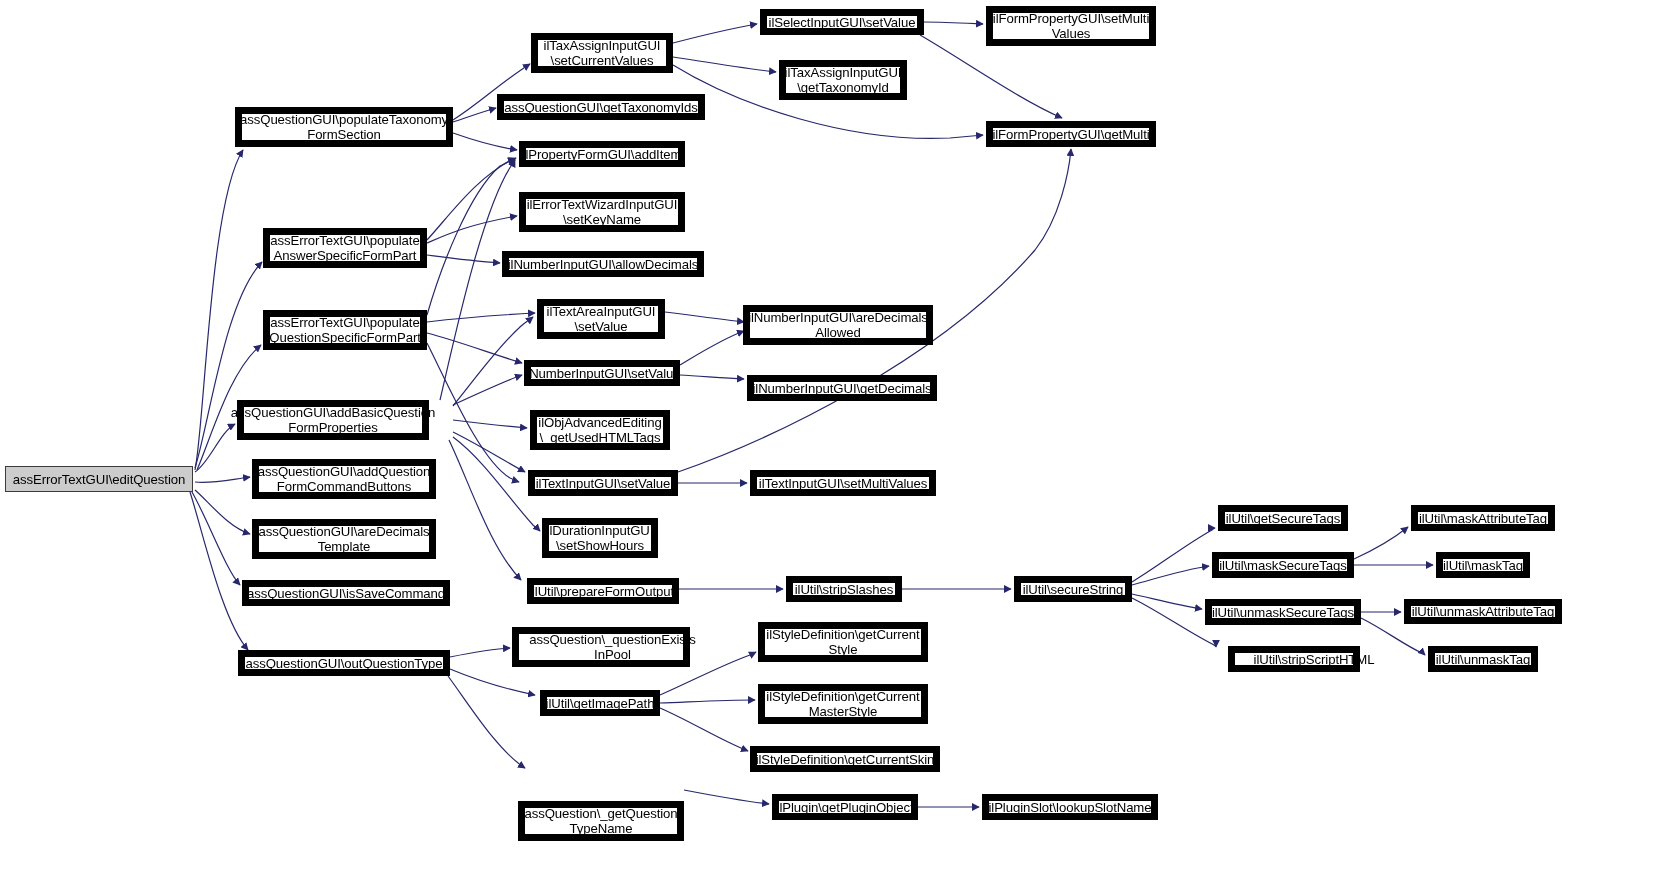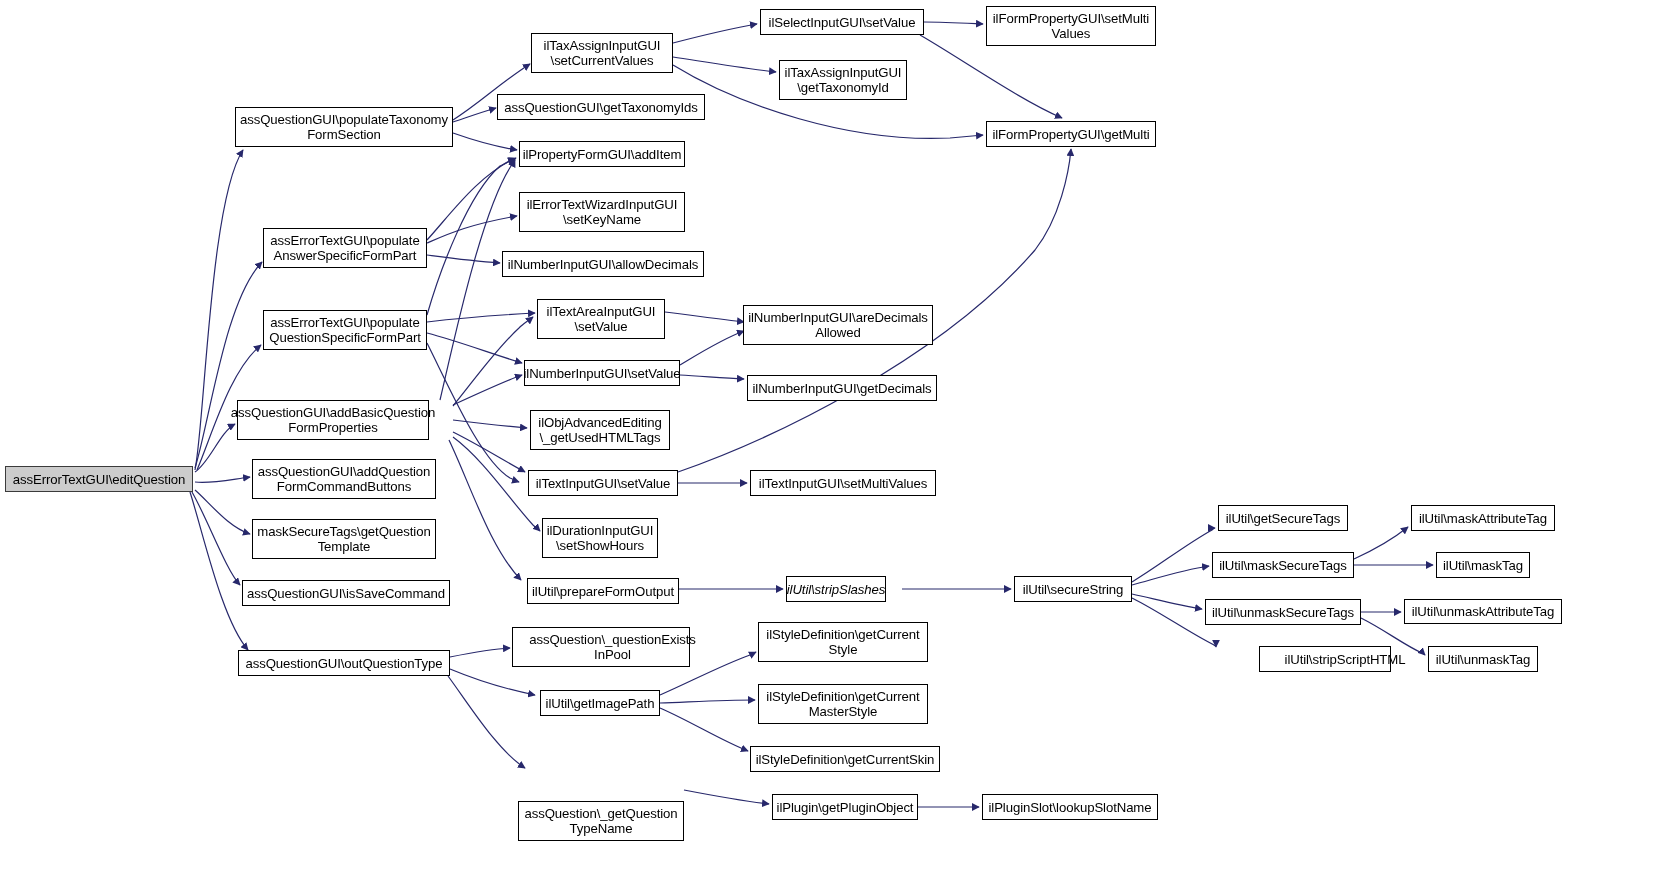--- a/index.html
+++ b/index.html
@@ -26,21 +26,21 @@
   #node-layer {
     position: absolute;
     left: 0;
     top: 0;
     width: 1679px;
     height: 882px;
   }
   .node {
     position: absolute;
     box-sizing: border-box;
-    border: 1px solid #000000;
+    border: 7px solid #000000;
     background: #ffffff;
     color: #000000;
     font-size: 13.2px;
     line-height: 15px;
     display: flex;
     align-items: center;
     justify-content: center;
     text-align: center;
     white-space: pre-line;
     letter-spacing: -0.1px;
@@ -122,21 +122,21 @@
       <div class="node" style="left: 235px; top: 107px; width: 218px; height: 40px;">assQuestionGUI\populateTaxonomy
 FormSection</div>
       <div class="node" style="left: 263px; top: 228px; width: 164px; height: 40px;">assErrorTextGUI\populate
 AnswerSpecificFormPart</div>
       <div class="node" style="left: 263px; top: 310px; width: 164px; height: 40px;">assErrorTextGUI\populate
 QuestionSpecificFormPart</div>
       <div class="node" style="left: 237px; top: 400px; width: 192px; height: 40px;">assQuestionGUI\addBasicQuestion
 FormProperties</div>
       <div class="node" style="left: 252px; top: 459px; width: 184px; height: 40px;">assQuestionGUI\addQuestion
 FormCommandButtons</div>
-      <div class="node" style="left: 252px; top: 519px; width: 184px; height: 40px;">maskSecureTags\getQuestion
+      <div class="node" style="left: 252px; top: 519px; width: 184px; height: 40px;">assQuestionGUI\areDecimals
 Template</div>
       <div class="node" style="left: 242px; top: 580px; width: 208px; height: 26px;">assQuestionGUI\isSaveCommand</div>
       <div class="node" style="left: 238px; top: 650px; width: 212px; height: 26px;">assQuestionGUI\outQuestionType</div>
       <div class="node" style="left: 531px; top: 33px; width: 142px; height: 40px;">ilTaxAssignInputGUI
 \setCurrentValues</div>
       <div class="node" style="left: 497px; top: 94px; width: 208px; height: 26px;">assQuestionGUI\getTaxonomyIds</div>
       <div class="node" style="left: 519px; top: 141px; width: 166px; height: 26px;">ilPropertyFormGUI\addItem</div>
       <div class="node" style="left: 519px; top: 192px; width: 166px; height: 40px;">ilErrorTextWizardInputGUI
 \setKeyName</div>
       <div class="node" style="left: 502px; top: 251px; width: 202px; height: 26px;">ilNumberInputGUI\allowDecimals</div>
@@ -154,34 +154,34 @@
       <div class="node" style="left: 540px; top: 690px; width: 120px; height: 26px;">ilUtil\getImagePath</div>
       <div class="node" style="left: 518px; top: 765px; width: 166px; height: 40px; margin-top: 36px;">assQuestion\_getQuestion
 TypeName</div>
       <div class="node" style="left: 760px; top: 9px; width: 164px; height: 26px;">ilSelectInputGUI\setValue</div>
       <div class="node" style="left: 779px; top: 60px; width: 128px; height: 40px;">ilTaxAssignInputGUI
 \getTaxonomyId</div>
       <div class="node" style="left: 743px; top: 305px; width: 190px; height: 40px;">ilNumberInputGUI\areDecimals
 Allowed</div>
       <div class="node" style="left: 747px; top: 375px; width: 190px; height: 26px;">ilNumberInputGUI\getDecimals</div>
       <div class="node" style="left: 750px; top: 470px; width: 186px; height: 26px;">ilTextInputGUI\setMultiValues</div>
-      <div class="node" style="left: 786px; top: 576px; width: 100px; height: 26px; font-style: italic;">ilUtil\stripSlashes</div>
+      <div class="node" style="left: 786px; top: 576px; width: 116px; height: 26px;">ilUtil\stripSlashes</div>
       <div class="node" style="left: 758px; top: 622px; width: 170px; height: 40px;">ilStyleDefinition\getCurrent
 Style</div>
       <div class="node" style="left: 758px; top: 684px; width: 170px; height: 40px;">ilStyleDefinition\getCurrent
 MasterStyle</div>
       <div class="node" style="left: 750px; top: 746px; width: 190px; height: 26px;">ilStyleDefinition\getCurrentSkin</div>
       <div class="node" style="left: 772px; top: 794px; width: 146px; height: 26px;">ilPlugin\getPluginObject</div>
       <div class="node" style="left: 986px; top: 6px; width: 170px; height: 40px;">ilFormPropertyGUI\setMulti
 Values</div>
       <div class="node" style="left: 986px; top: 121px; width: 170px; height: 26px;">ilFormPropertyGUI\getMulti</div>
       <div class="node" style="left: 1014px; top: 576px; width: 118px; height: 26px;">ilUtil\secureString</div>
       <div class="node" style="left: 982px; top: 794px; width: 176px; height: 26px;">ilPluginSlot\lookupSlotName</div>
       <div class="node" style="left: 1218px; top: 505px; width: 130px; height: 26px;">ilUtil\getSecureTags</div>
       <div class="node" style="left: 1212px; top: 552px; width: 142px; height: 26px;">ilUtil\maskSecureTags</div>
       <div class="node" style="left: 1205px; top: 599px; width: 156px; height: 26px;">ilUtil\unmaskSecureTags</div>
-      <div class="node" style="left: 1259px; top: 646px; width: 132px; height: 26px; padding-left: 40px;">ilUtil\stripScriptHTML</div>
+      <div class="node" style="left: 1228px; top: 646px; width: 132px; height: 26px; padding-left: 40px;">ilUtil\stripScriptHTML</div>
       <div class="node" style="left: 1411px; top: 505px; width: 144px; height: 26px;">ilUtil\maskAttributeTag</div>
       <div class="node" style="left: 1436px; top: 552px; width: 94px; height: 26px;">ilUtil\maskTag</div>
       <div class="node" style="left: 1404px; top: 599px; width: 158px; height: 25px;">ilUtil\unmaskAttributeTag</div>
       <div class="node" style="left: 1428px; top: 646px; width: 110px; height: 26px;">ilUtil\unmaskTag</div>
     </div>
 </div>
 
 </body></html>

